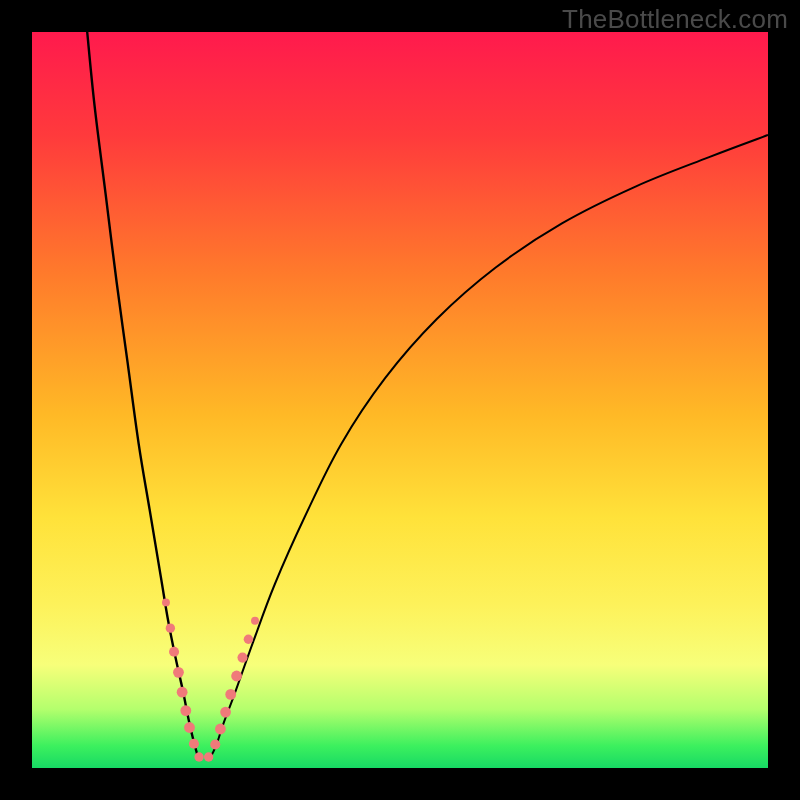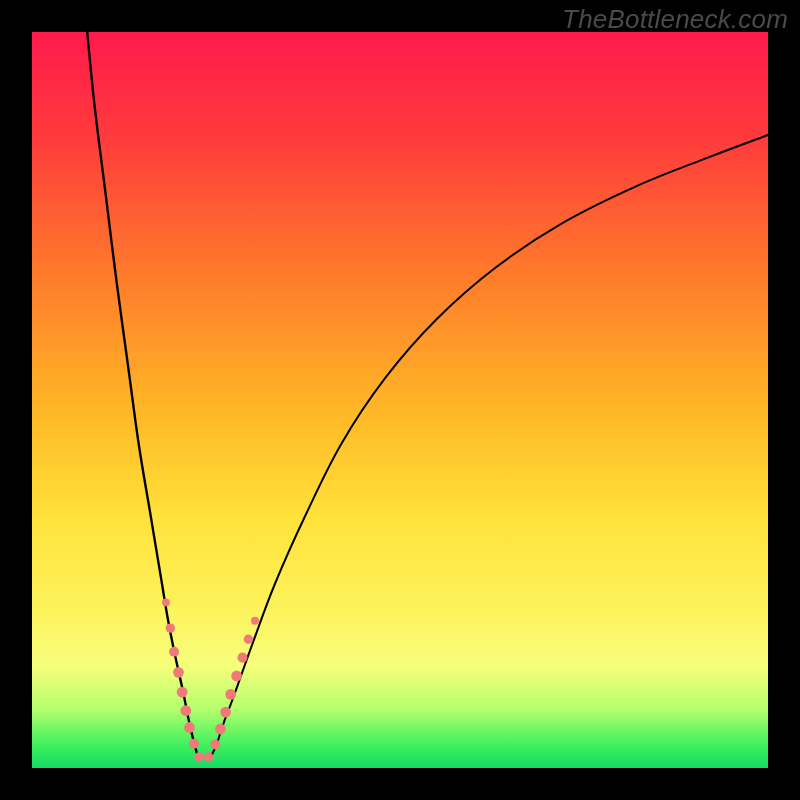--- a/index.html
+++ b/index.html
@@ -11,21 +11,20 @@
     background: #000;
     font-family: Arial, Helvetica, sans-serif;
   }
   .frame {
     position: absolute;
     left: 0;
     top: 0;
     width: 800px;
     height: 800px;
     background: #000;
-    font-style: italic;
   }
   .plot {
     position: absolute;
     left: 32px;
     top: 32px;
     width: 736px;
     height: 736px;
     
     background: linear-gradient(
       to bottom,

